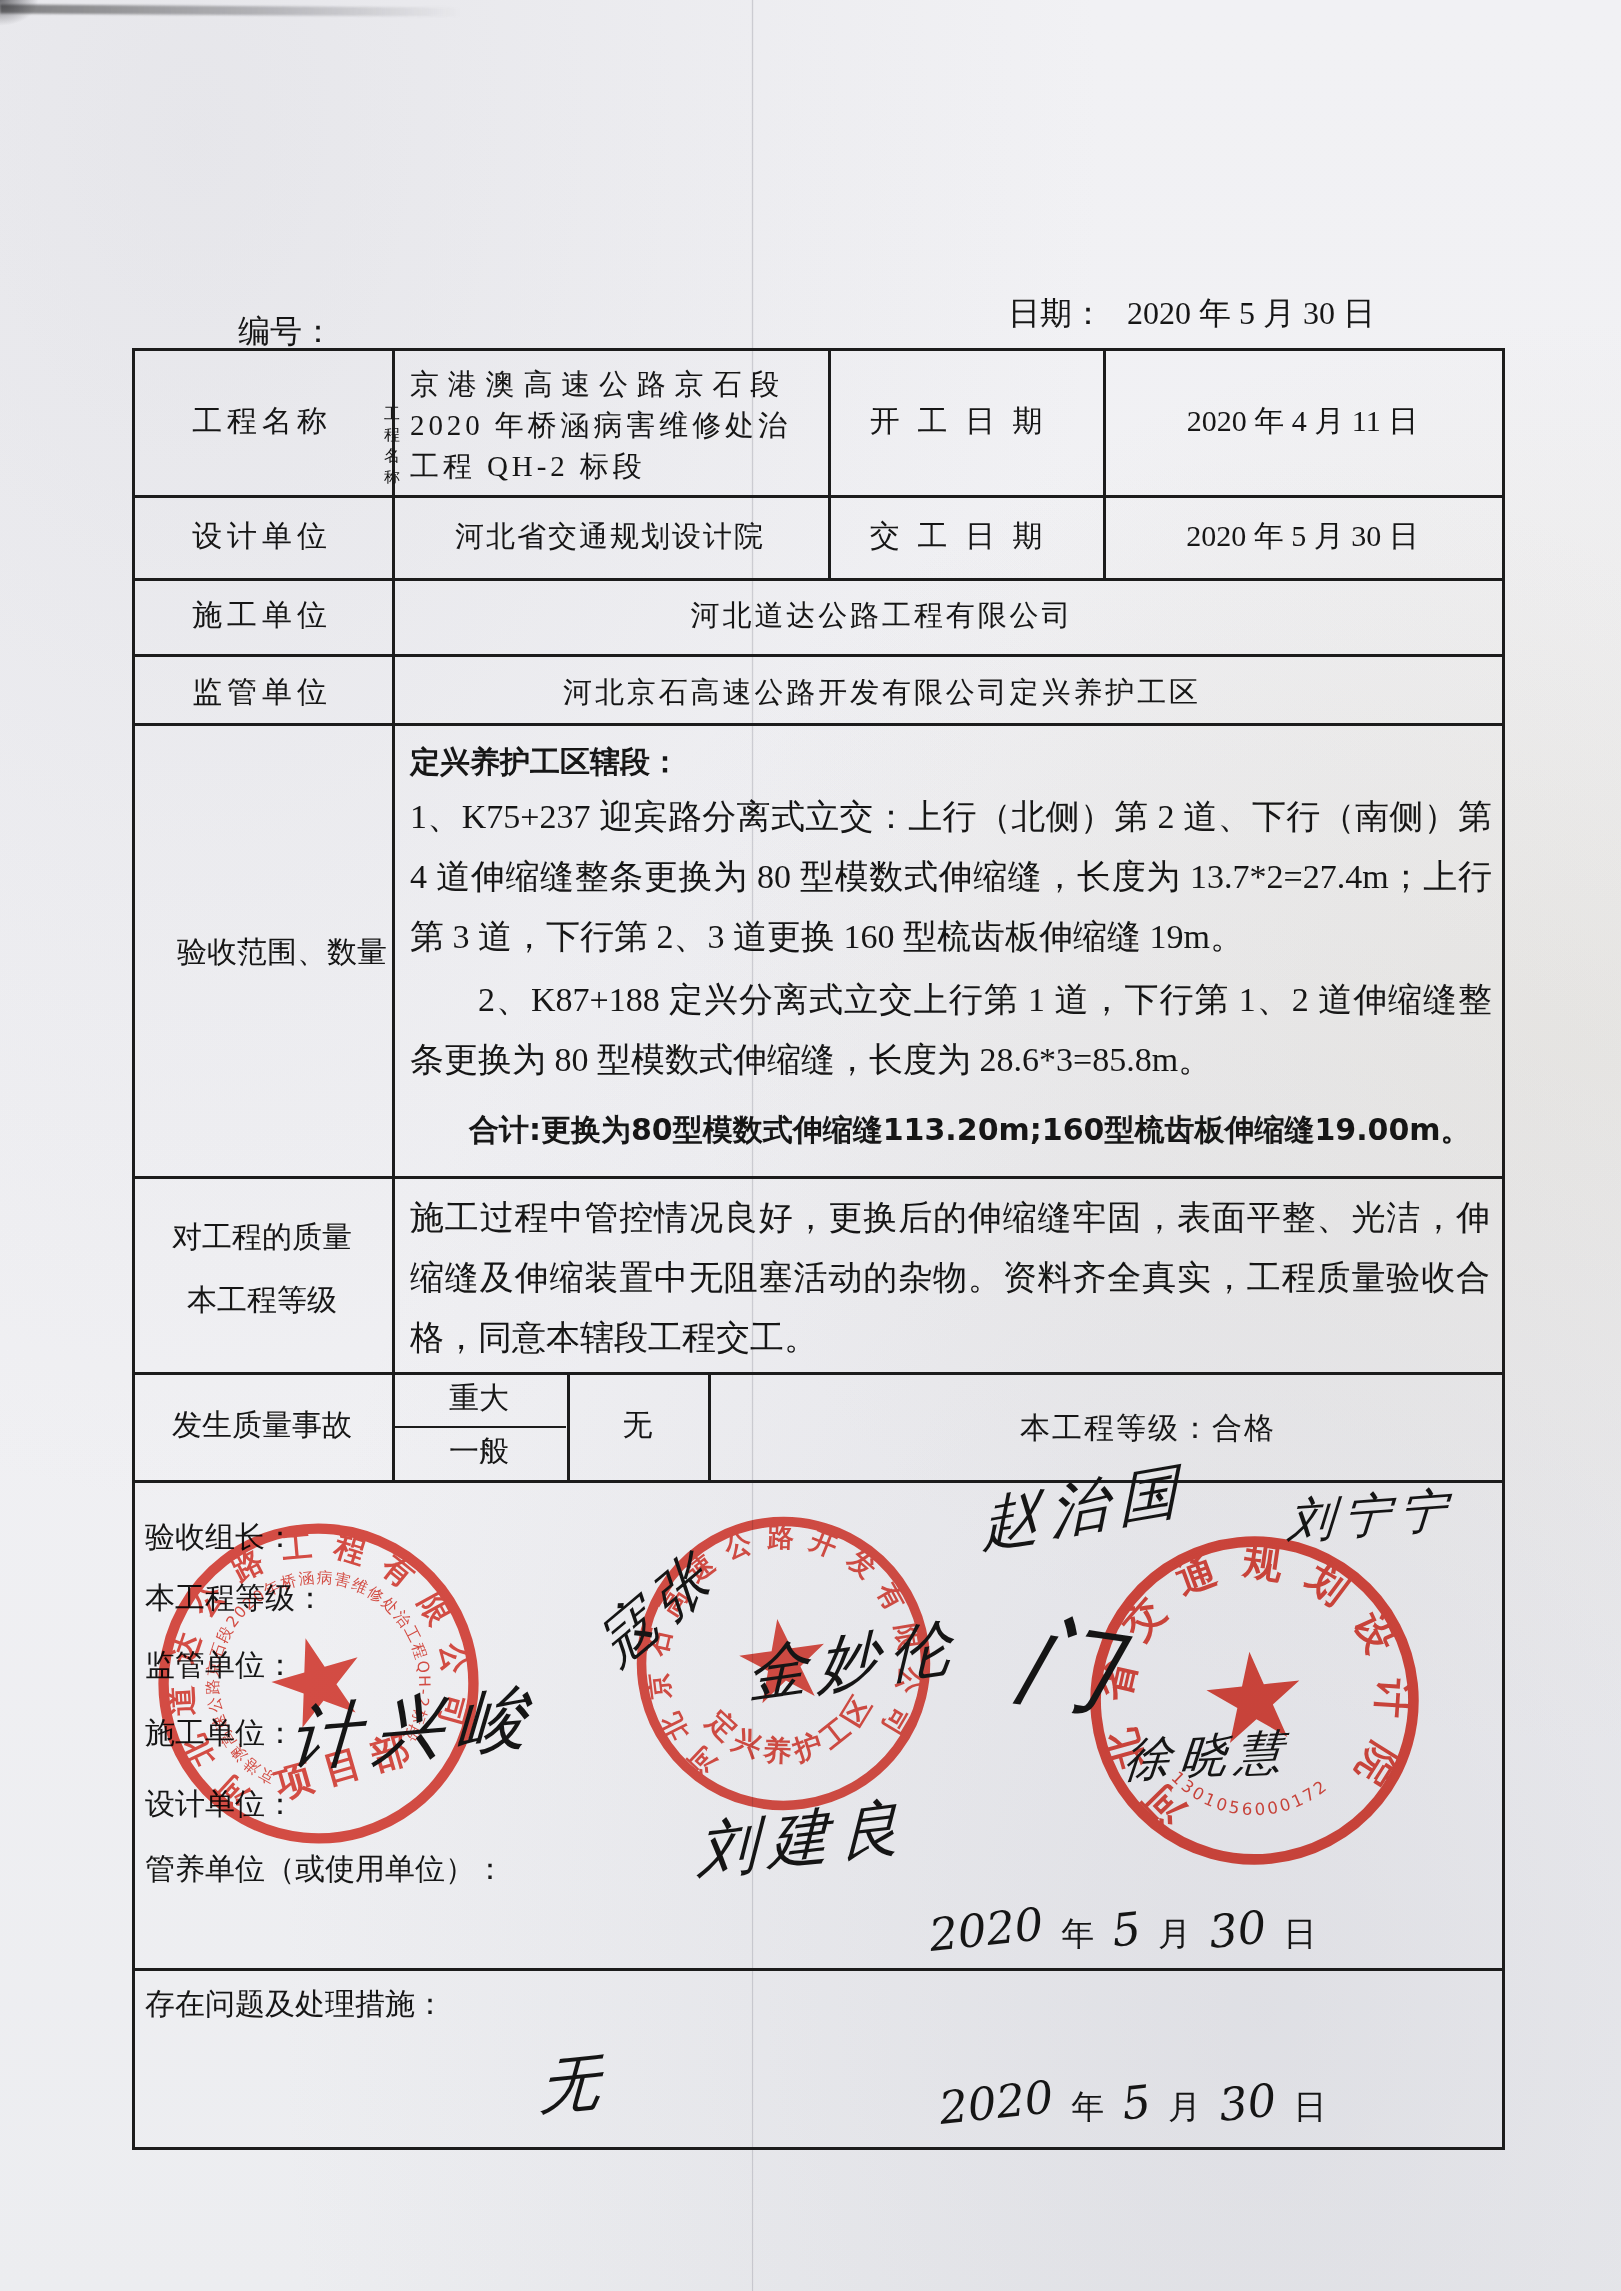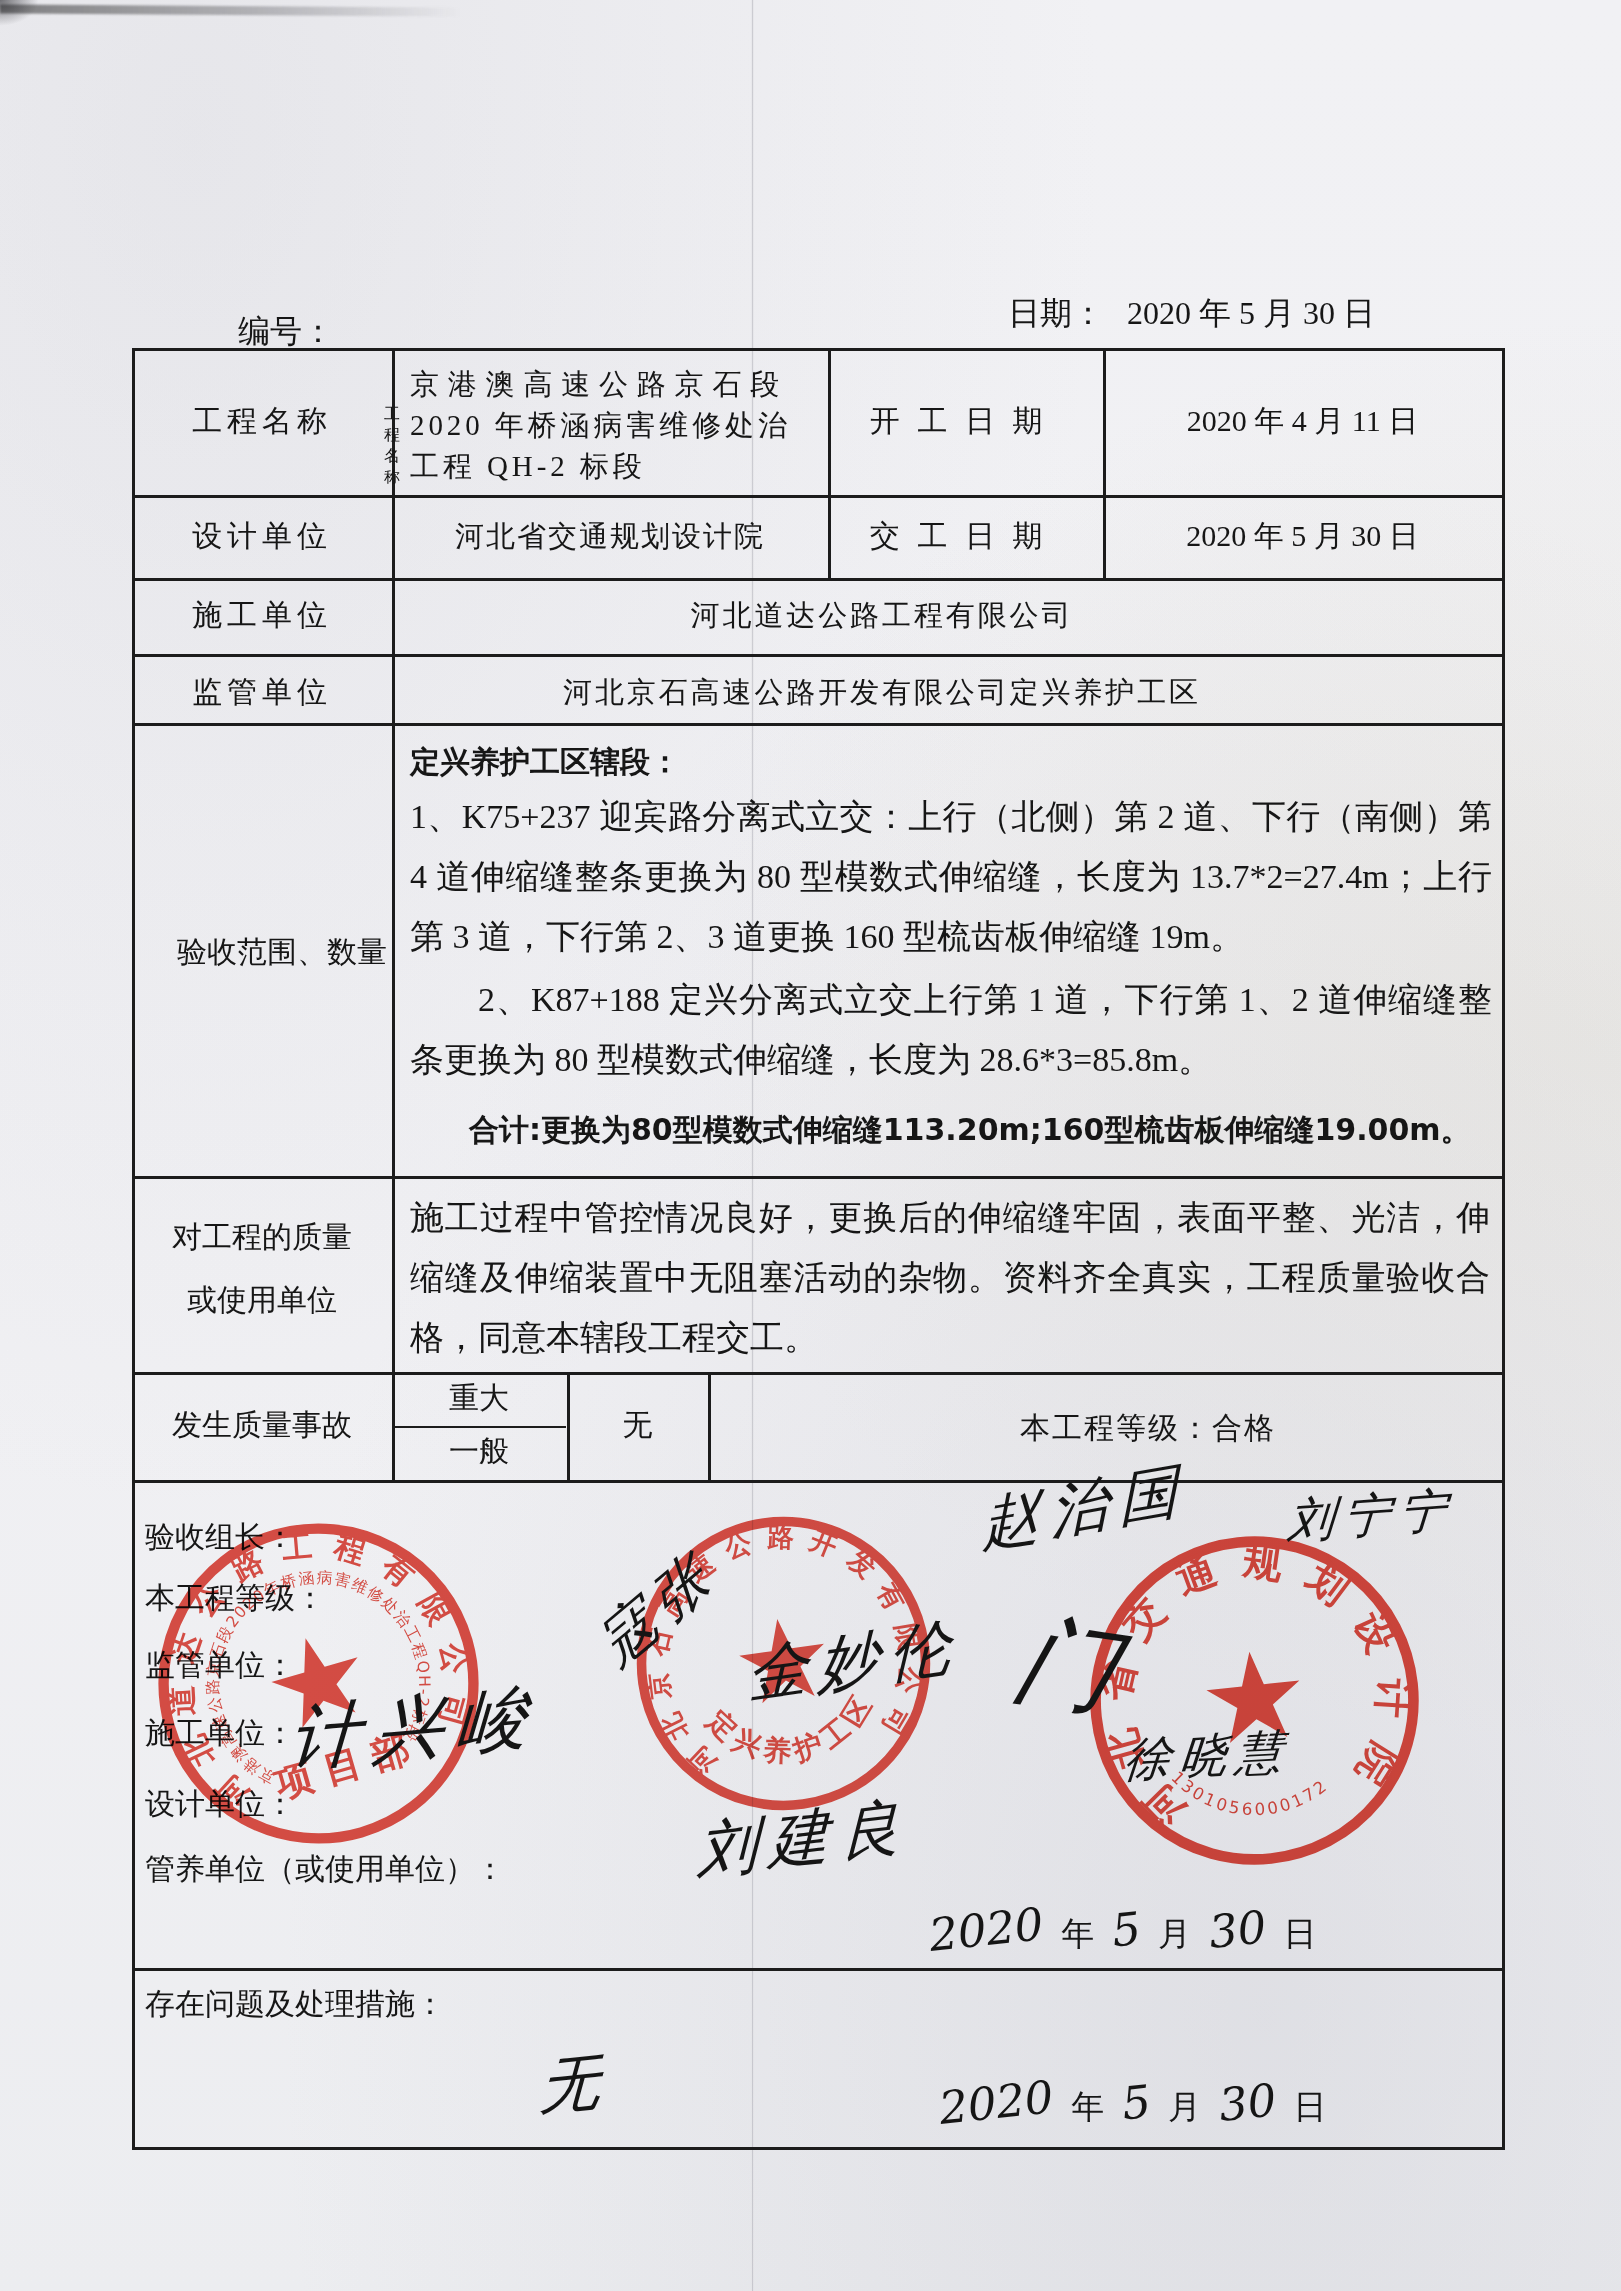--- a/index.html
+++ b/index.html
@@ -87,21 +87,21 @@
   <div class="cell songti" style="left:132px;top:675px;width:260px;height:35px;font-size:30px;letter-spacing:4.9px;">监管单位</div>
   <div class="cell songti" style="left:392px;top:675px;width:980px;height:35px;font-size:29px;letter-spacing:2.9px;">河北京石高速公路开发有限公司定兴养护工区</div>
 
   <div class="cell songti" style="left:132px;top:933px;width:260px;height:39px;font-size:30px;padding-left:20px;">验收范围、数量</div>
   <div class="abs heiti" style="left:410px;top:742px;font-size:30px;">定兴养护工区辖段：</div>
   <div class="para songti" style="left:410px;top:787px;width:1082px;">1、K75+237 迎宾路分离式立交：上行（北侧）第 2 道、下行（南侧）第 4 道伸缩缝整条更换为 80 型模数式伸缩缝，长度为 13.7*2=27.4m；上行第 3 道，下行第 2、3 道更换 160 型梳齿板伸缩缝 19m。</div>
   <div class="para songti" style="left:410px;top:970px;width:1082px;text-indent:2em;">2、K87+188 定兴分离式立交上行第 1 道，下行第 1、2 道伸缩缝整条更换为 80 型模数式伸缩缝，长度为 28.6*3=85.8m。</div>
   <div class="abs heiti" style="left:469px;top:1110px;font-size:30px;white-space:nowrap;">合计:更换为80型模数式伸缩缝113.20m;160型梳齿板伸缩缝19.00m。</div>
 
   <div class="abs songti" style="left:132px;top:1217px;width:260px;text-align:center;font-size:30px;">对工程的质量</div>
-  <div class="abs songti" style="left:132px;top:1280px;width:260px;text-align:center;font-size:30px;">或使用单位</div>
+  <div class="abs songti" style="left:132px;top:1280px;width:260px;text-align:center;font-size:30px;">本工程等级</div>
   <div class="para songti" style="left:410px;top:1188px;width:1080px;">施工过程中管控情况良好，更换后的伸缩缝牢固，表面平整、光洁，伸缩缝及伸缩装置中无阻塞活动的杂物。资料齐全真实，工程质量验收合格，同意本辖段工程交工。</div>
 
   <div class="cell songti" style="left:132px;top:1408px;width:260px;height:35px;font-size:30px;">发生质量事故</div>
   <div class="cell songti" style="left:392px;top:1381px;width:174px;height:35px;font-size:30px;">重大</div>
   <div class="cell songti" style="left:392px;top:1434px;width:174px;height:35px;font-size:30px;">一般</div>
   <div class="cell songti" style="left:567px;top:1408px;width:141px;height:35px;font-size:30px;">无</div>
   <div class="abs songti" style="left:980px;top:1408px;font-size:30px;letter-spacing:2px;margin-left:40px;">本工程等级：合格</div>
 
   <div class="abs songti" style="left:145px;top:1517px;font-size:30px;">验收组长：</div>
   <div class="abs songti" style="left:145px;top:1578px;font-size:30px;">本工程等级：</div>

